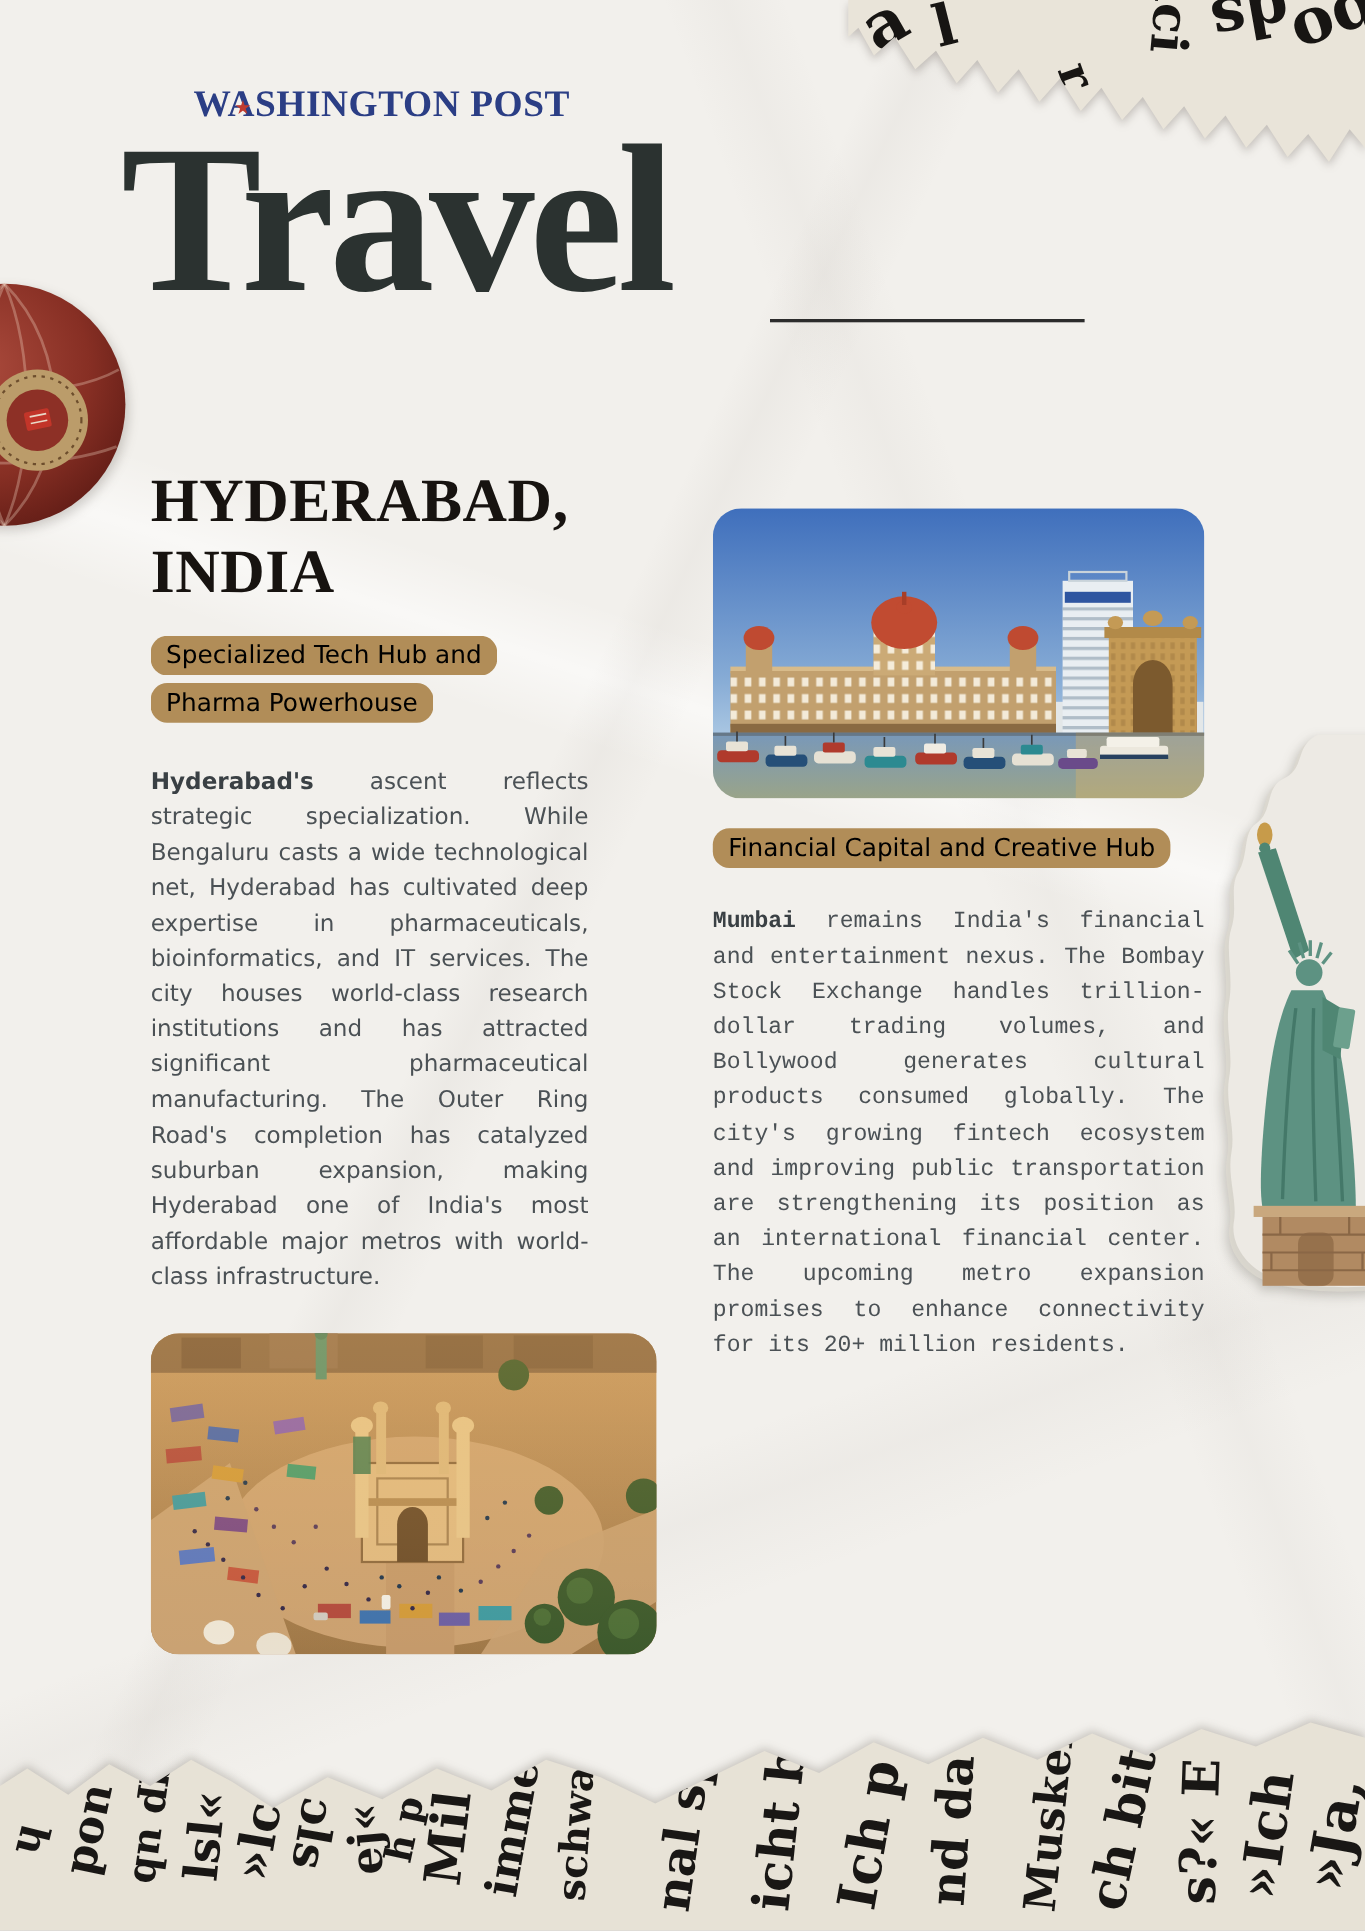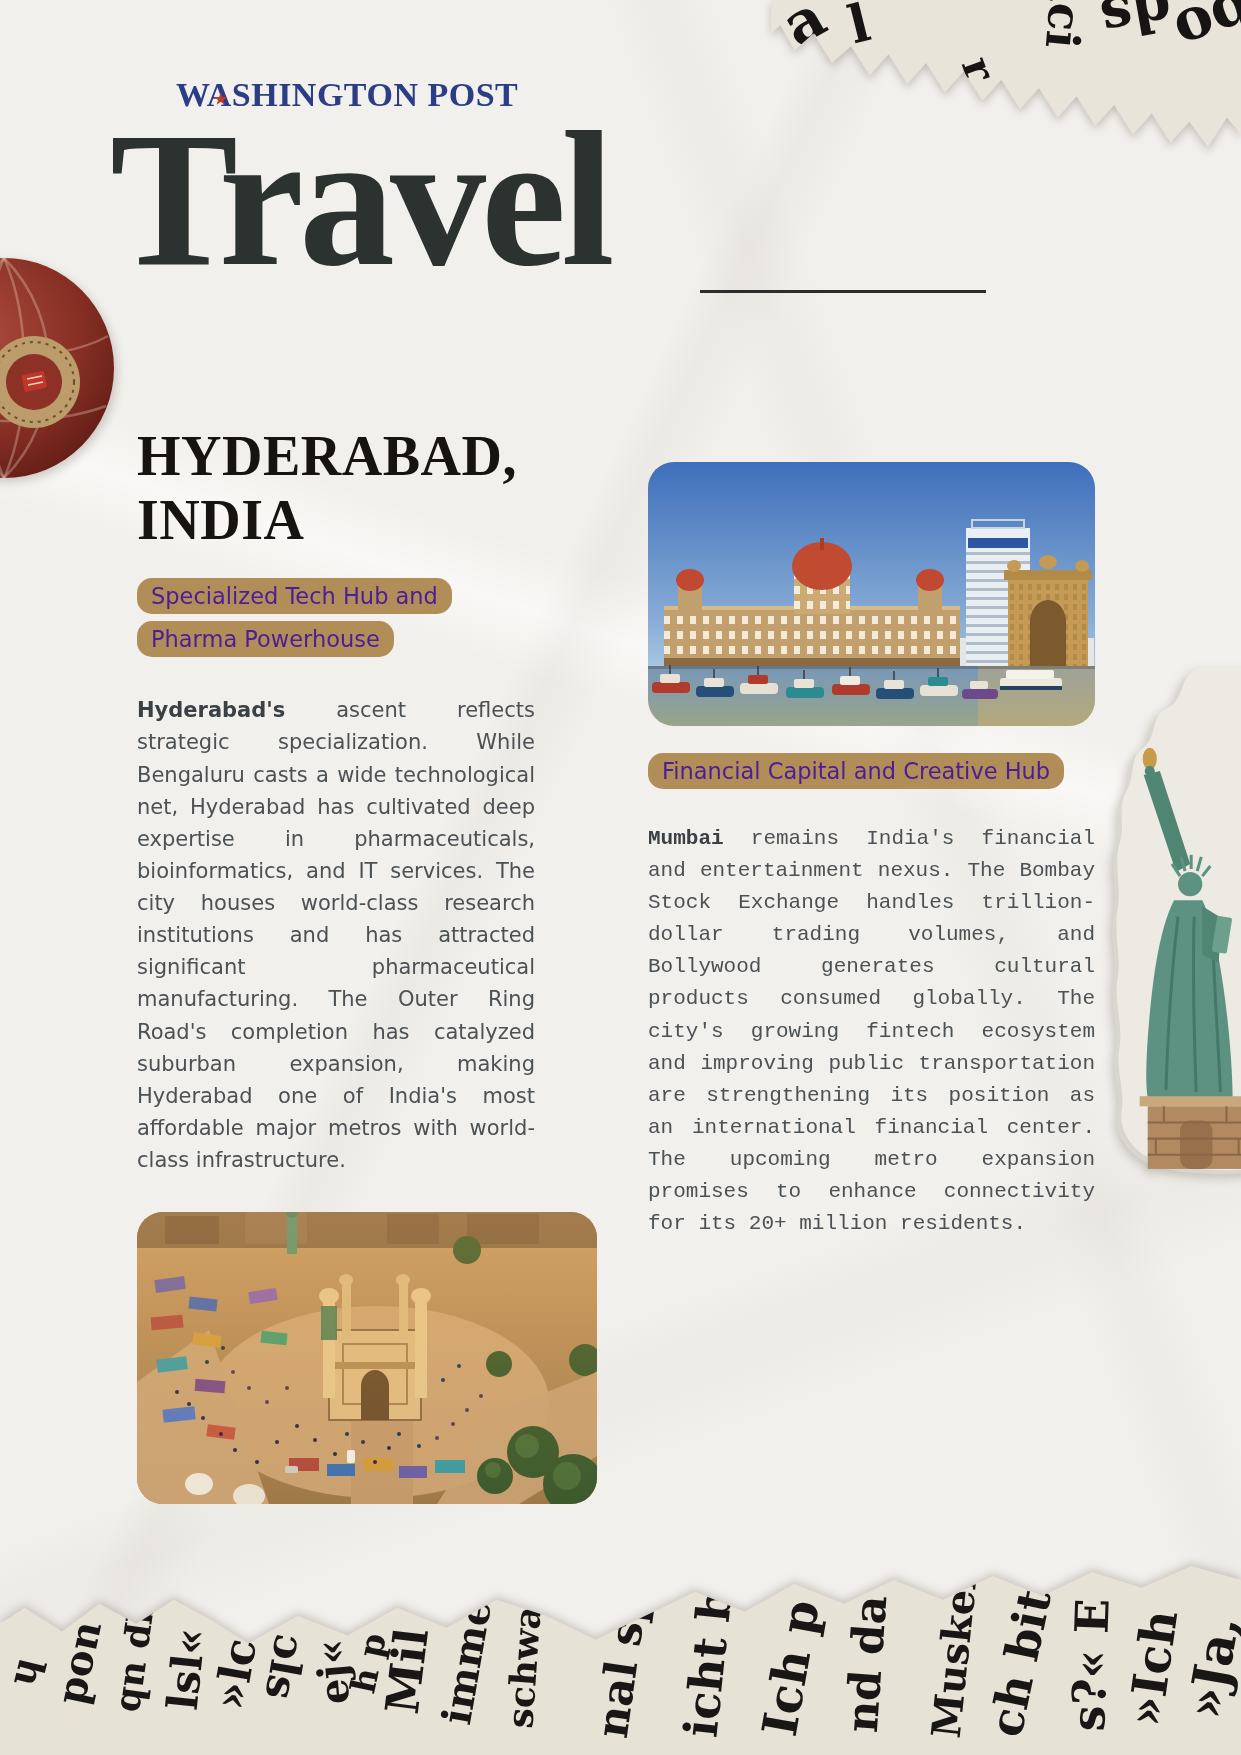--- a/index.html
+++ b/index.html
@@ -23,21 +23,21 @@
   .travel-underline{position:absolute;left:700px;top:290px;width:286px;height:3px;background:#2c2c2c;}
 
   
   .col{position:absolute;}
   .col-left{left:137px;top:424px;width:398px;}
   .col-right{left:648px;top:462px;width:447px;}
   h2.city{font-family:"Liberation Serif",serif;font-weight:700;font-size:56px;line-height:1.15;
     color:#171310;margin:0;letter-spacing:.5px;}
   .badge-wrap{margin-top:22px;max-width:375px;line-height:1.9;}
   .col-right .badge-wrap{max-width:440px;margin-top:16px;}
-  .badge{display:inline;background:#b18d58;color:#4c1d95;font-size:22.5px;font-weight:500;
+  .badge{display:inline;background:#b18d58;color:#000000;font-size:22.5px;font-weight:500;
     padding:5px 14px;border-radius:15px;-webkit-box-decoration-break:clone;box-decoration-break:clone;}
   .body-text{margin-top:34px;font-size:21px;line-height:1.53;color:#4b5155;text-align:justify;}
   .col-right .body-text{margin-top:30px;font-family:Liberation Mono, monospace;}
   .body-text .lead{font-weight:700;color:#3a4044;}
   .photo{border-radius:26px;overflow:hidden;line-height:0;}
   .photo svg{display:block;}
   .photo-hyd{margin-top:36px;width:460px;height:292px;}
   .photo-mum{width:447px;height:264px;margin-bottom:24px;}
   .col-right h2.city{margin-top:0;}
 

